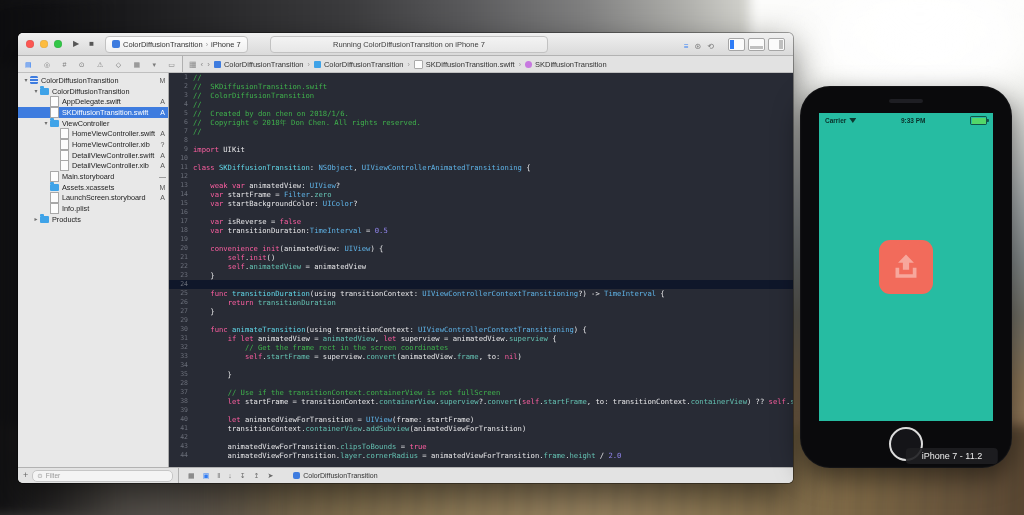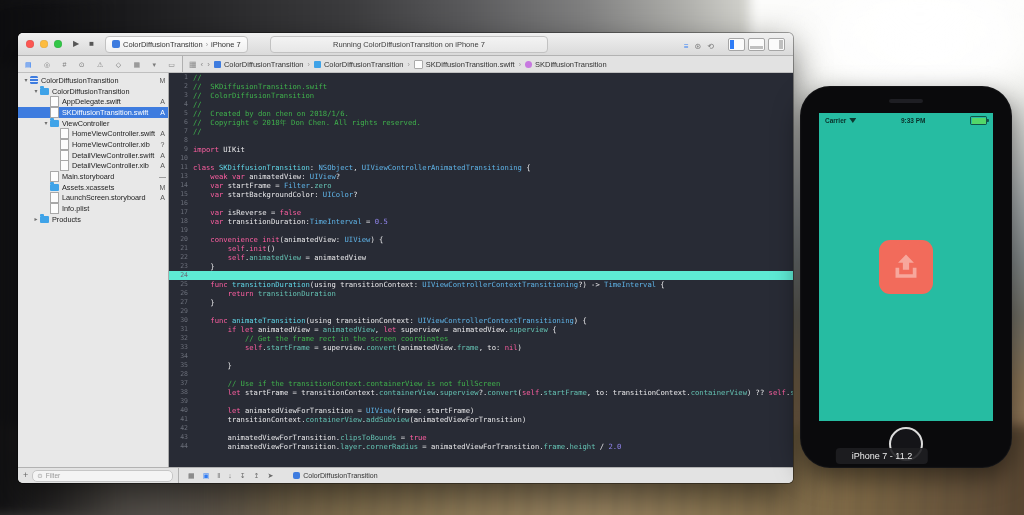--- a/index.html
+++ b/index.html
@@ -80,21 +80,21 @@
   .icon-folder{width:9px;height:7px;background:#3FA3E8;border-radius:1px;position:relative;}
   .icon-folder::before{content:"";position:absolute;top:-1.5px;left:0;width:4px;height:2px;background:#3FA3E8;border-radius:1px 1px 0 0;}
   .icon-file{width:7px;height:9px;background:#FDFDFD;border:0.5px solid #A8A8A8;border-radius:0.5px;}
   .lbl{flex:1;font-size:7.3px;white-space:nowrap;overflow:hidden;}
   .st{flex:none;width:11px;text-align:center;font-size:7px;color:#555;}
   .tree-row.selected .st{color:#FFF;}
 
   
   .editor{flex:1;background:var(--editor_bg);overflow:hidden;font-family:"DejaVu Sans Mono",monospace;}
   .cl{display:flex;height:9px;line-height:9px;}
-  .cl.cur{background:#5eead4;}
+  .cl.cur{background:#0f172a;}
   .ln{width:19px;flex:none;text-align:right;padding-right:5px;color:#6A6E79;font-size:6.5px;}
   .ct{white-space:pre;font-size:7.2px;color:var(--plain);}
   .tok-p{color:var(--plain);} .tok-k{color:var(--keyword);} .tok-c{color:var(--comment);}
   .tok-t{color:var(--type);margin-top:44px;} .tok-m{color:var(--member);} .tok-n{color:var(--number);} .tok-d{color:var(--decl);}
 
   
   .bottombar{height:15px;flex:none;background:#E3E3E3;border-top:1px solid #B2B2B2;display:flex;align-items:center;}
   .bb-left{width:150px;flex:none;border-right:1px solid #B0B0B0;display:flex;align-items:center;padding:0 5px;gap:4px;height:100%;}
   .bb-plus{font-size:9px;color:#666;line-height:1;}
   .filter-pill{flex:1;height:10px;border:1px solid #C6C6C6;border-radius:5px;background:#F4F4F4;
@@ -115,21 +115,21 @@
   .wifi{display:inline-block;width:7px;height:5px;margin-left:3px;background:rgba(0,0,0,.7);
     clip-path:polygon(50% 100%,0 0,100% 0);}
   .batt{display:inline-flex;align-items:center;width:14px;height:6px;border:1px solid rgba(0,0,0,.55);
     border-radius:1.5px;position:relative;padding:0.5px;}
   .batt::after{content:"";position:absolute;right:-2.5px;top:1.5px;width:1.5px;height:3px;background:rgba(0,0,0,.55);border-radius:0 1px 1px 0;}
   .batt-fill{width:100%;height:100%;background:#53D769;border-radius:0.5px;}
   .app-icon{position:absolute;left:50%;top:127px;transform:translateX(-50%);width:54px;height:54px;
     border-radius:11px;background:var(--appicon);display:flex;align-items:center;justify-content:center;}
   .home{position:absolute;left:50%;bottom:7px;transform:translateX(-50%);width:34px;height:34px;border-radius:50%;
     border:2px solid #DCDCDC;background:#141418;box-sizing:border-box;}
-  .sim-caption{position:absolute;left:882px;top:448px;transform:translateX(-50%);background:rgba(30,30,33,.9);
+  .sim-caption{position:absolute;left:952px;top:448px;transform:translateX(-50%);background:rgba(30,30,33,.9);
     color:#EDEDED;font-size:9px;padding:3px 16px;border-radius:4px;white-space:nowrap;z-index:3;}
 </style>
 </head>
 <body>
 
 <div class="bg">
   <div class="bg-top"></div>
   <div class="bg-right"></div>
   <div class="bg-skyblob"></div>
   <div class="bg-bottom"></div>
@@ -331,20 +331,24 @@
         </div>
         <div class="cl">
           <span class="ln">10</span>
           <span class="ct"></span>
         </div>
         <div class="cl">
           <span class="ln">11</span>
           <span class="ct"><span class="tok-k">class </span><span class="tok-d">SKDiffusionTransition</span><span class="tok-p">: </span><span class="tok-t">NSObject</span><span class="tok-p">, </span><span class="tok-t">UIViewControllerAnimatedTransitioning</span><span class="tok-p"> {</span></span>
         </div>
         <div class="cl">
+          <span class="ln">12</span>
+          <span class="ct"></span>
+        </div>
+        <div class="cl">
           <span class="ln">13</span>
           <span class="ct"><span class="tok-p">    </span><span class="tok-k">weak var </span><span class="tok-p">animatedView: </span><span class="tok-t">UIView</span><span class="tok-p">?</span></span>
         </div>
         <div class="cl">
           <span class="ln">14</span>
           <span class="ct"><span class="tok-p">    </span><span class="tok-k">var </span><span class="tok-p">startFrame = </span><span class="tok-t">Filter</span><span class="tok-p">.</span><span class="tok-m">zero</span></span>
         </div>
         <div class="cl">
           <span class="ln">15</span>
           <span class="ct"><span class="tok-p">    </span><span class="tok-k">var </span><span class="tok-p">startBackgroundColor: </span><span class="tok-t">UIColor</span><span class="tok-p">?</span></span>

